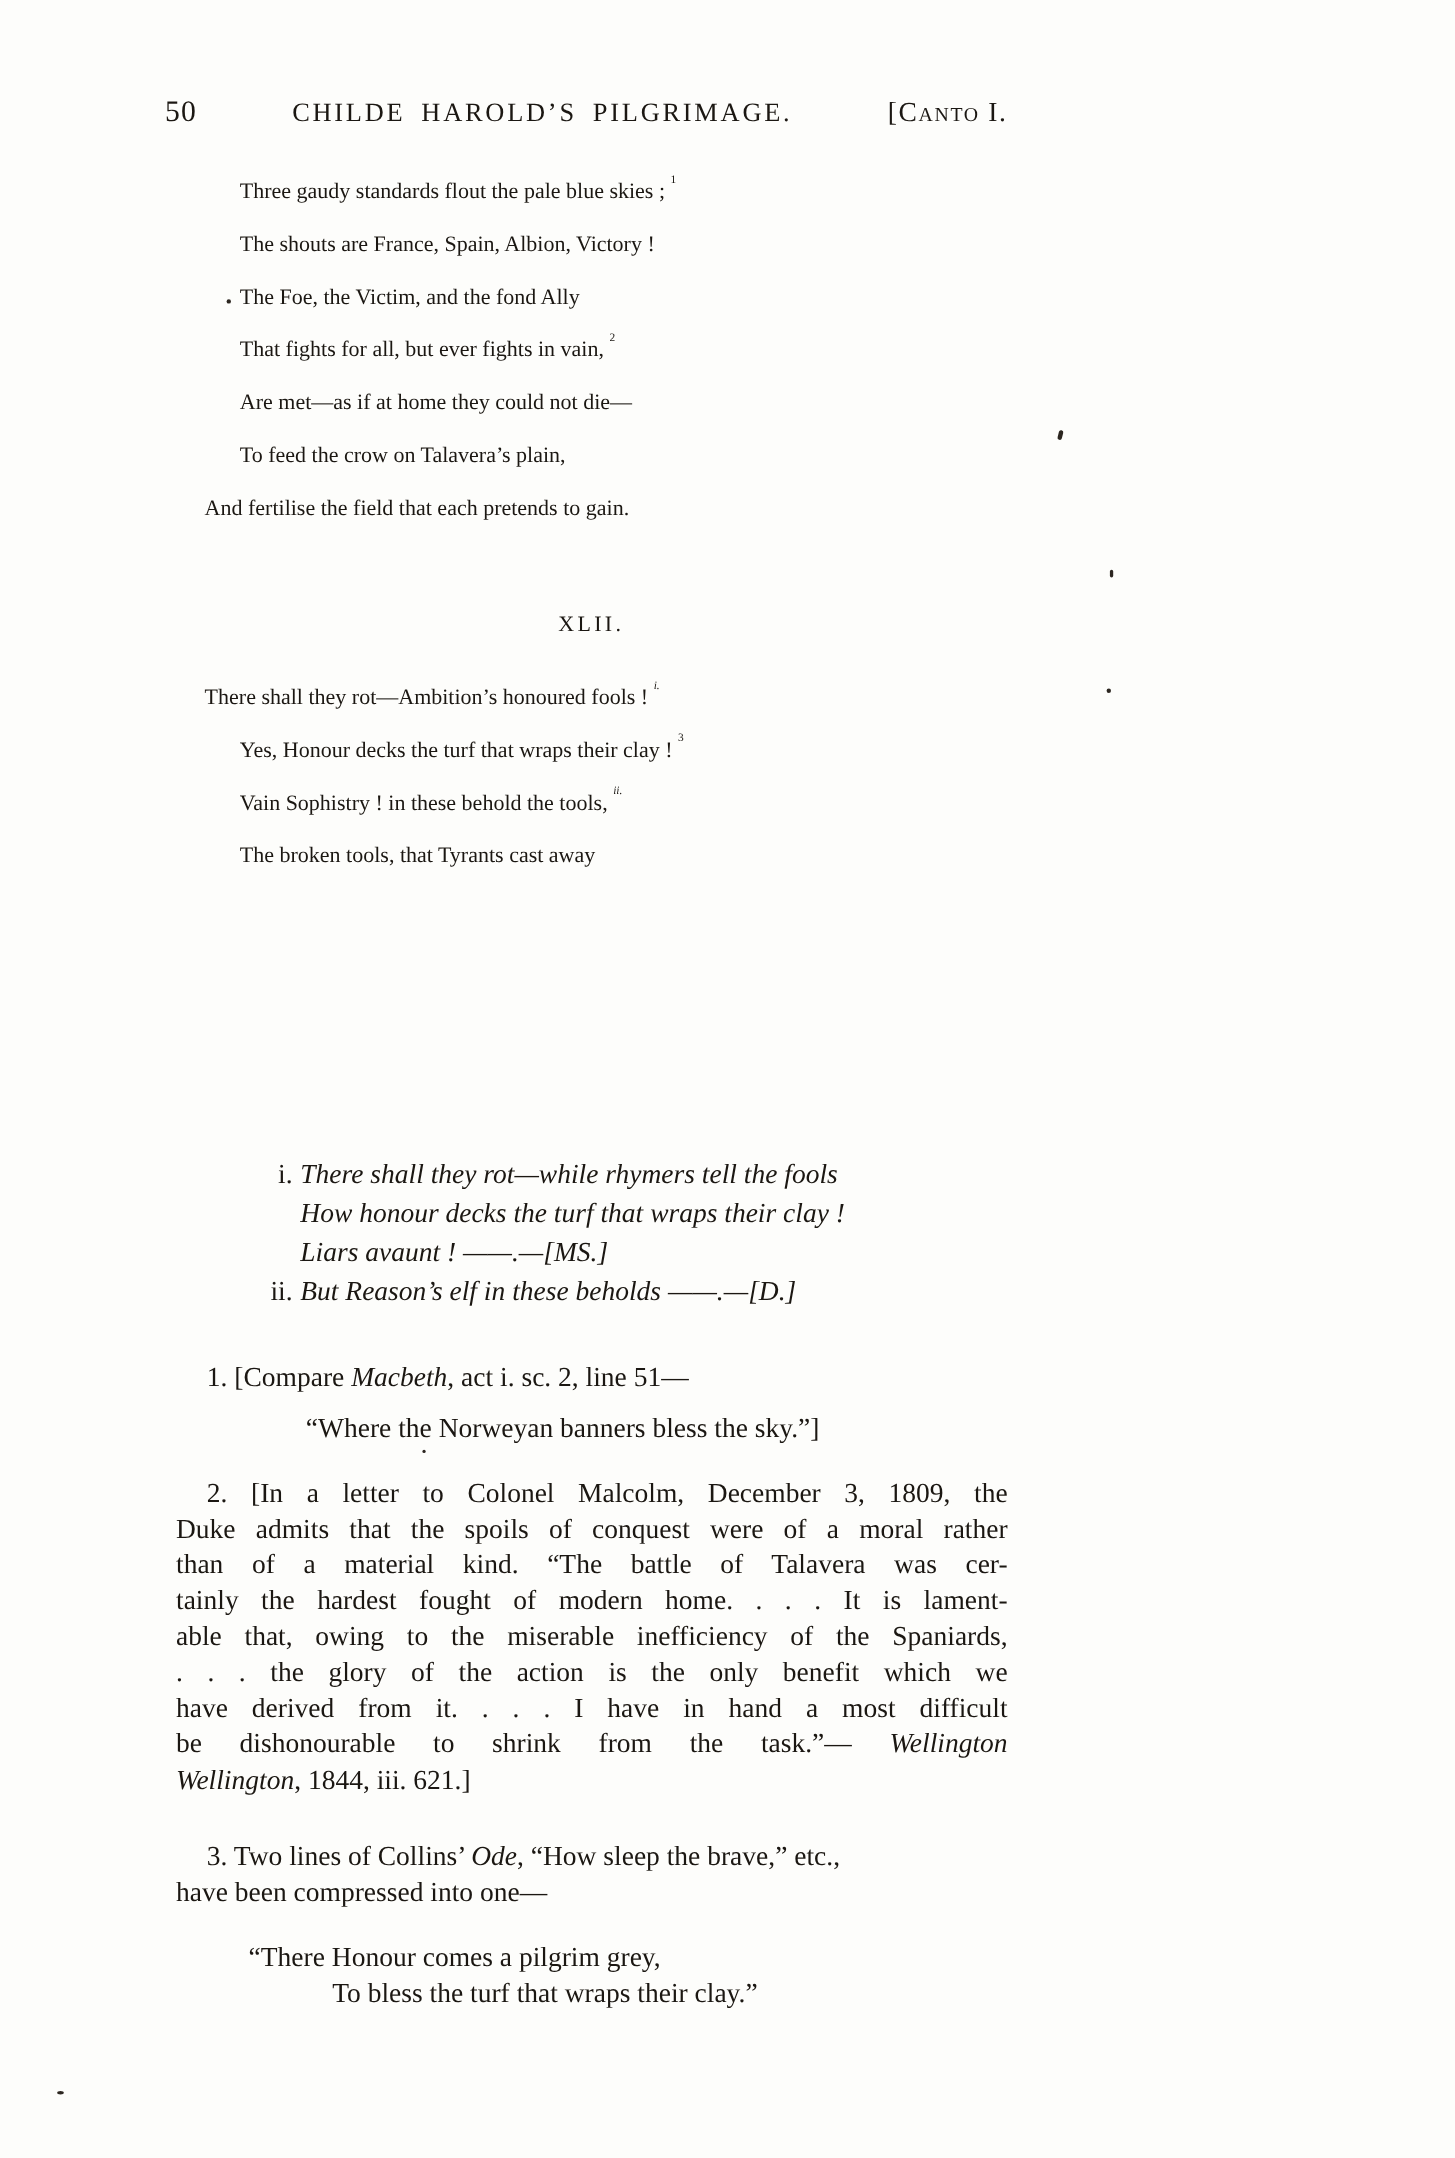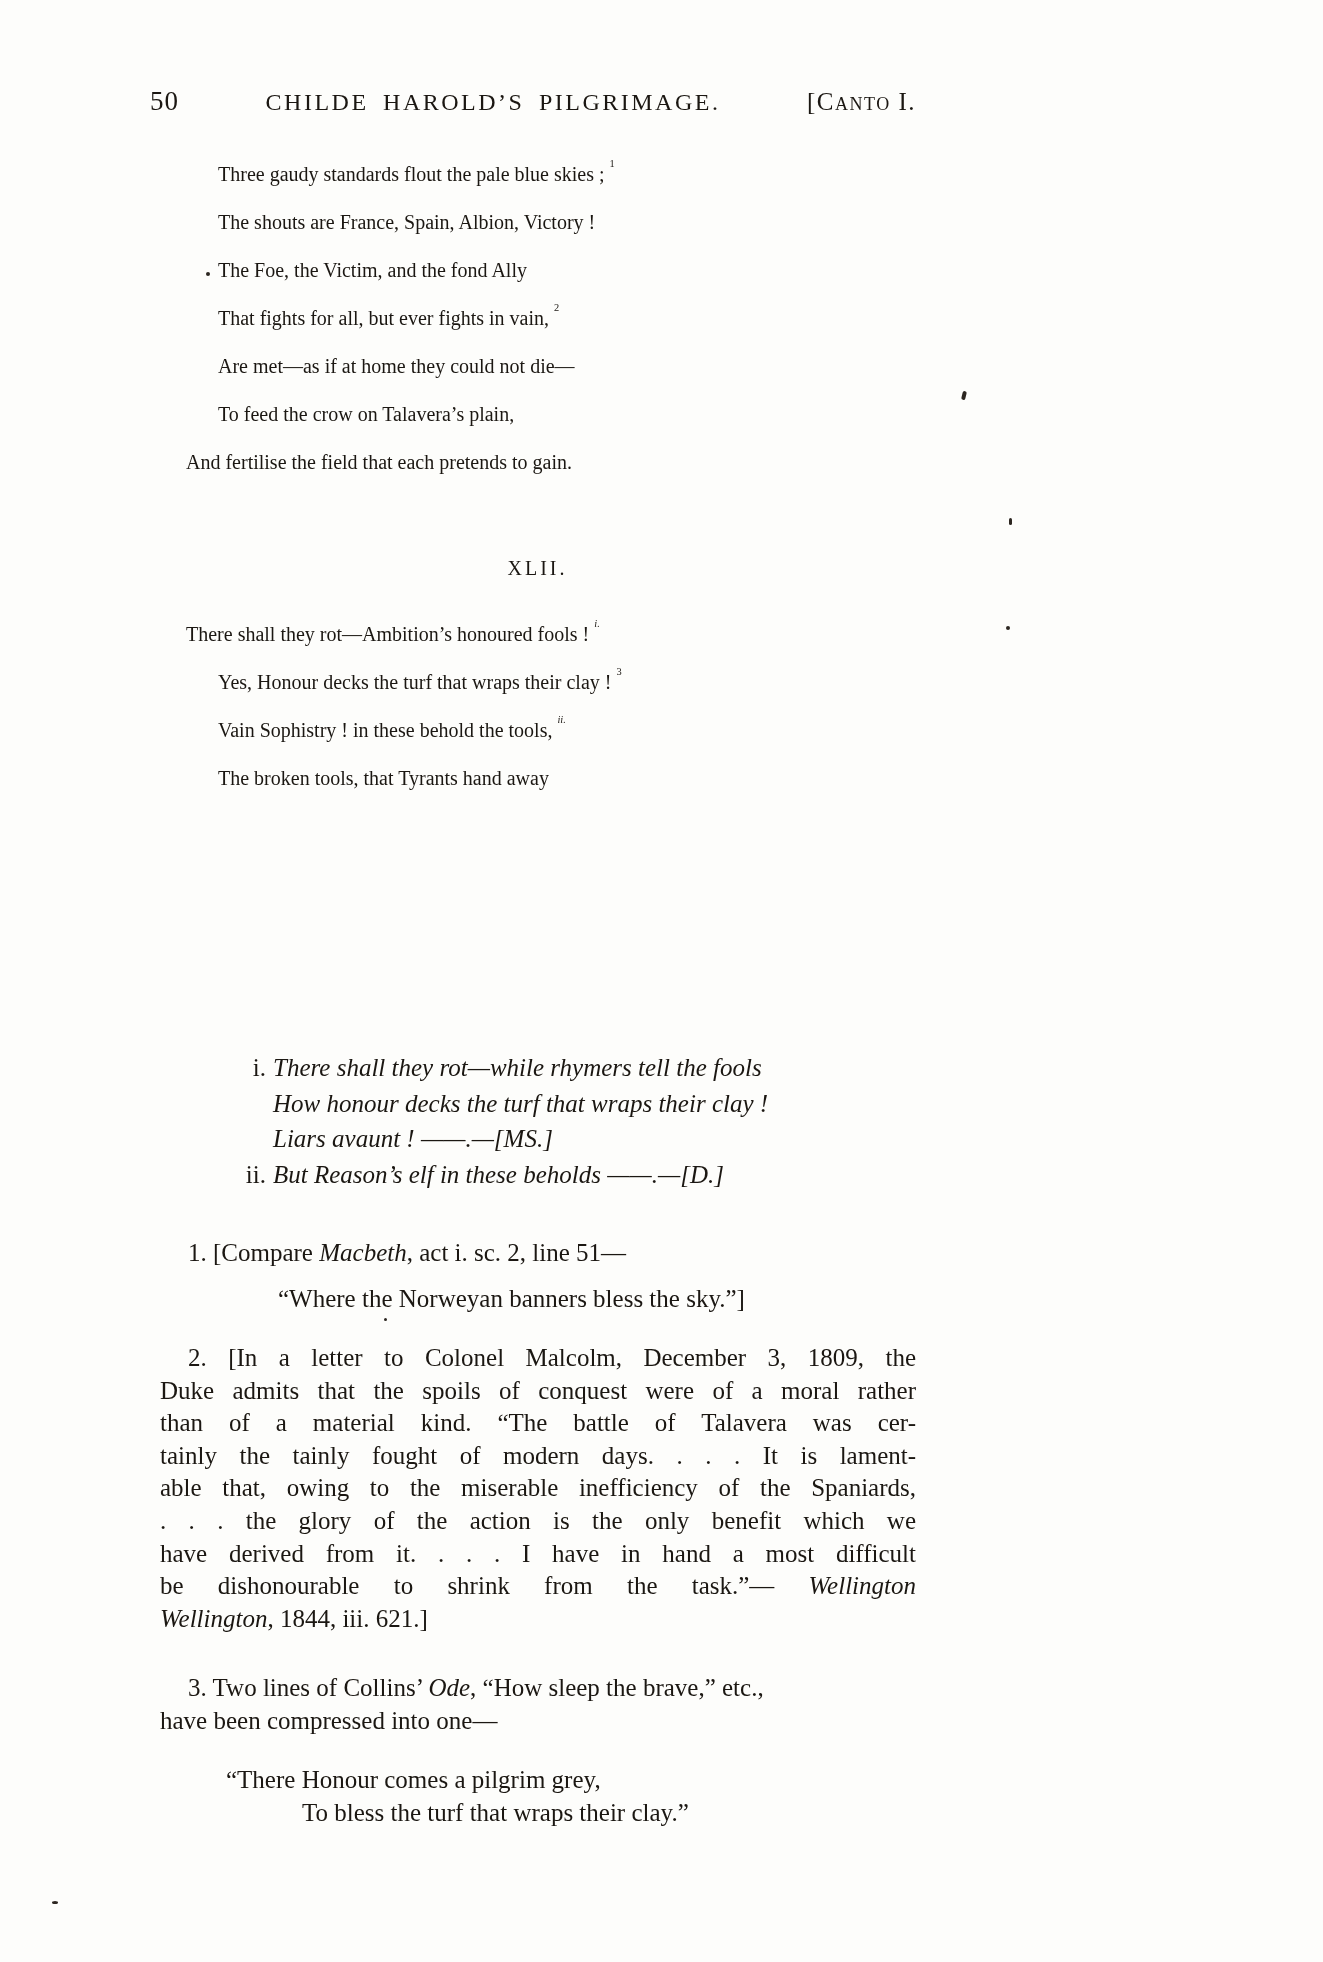--- a/index.html
+++ b/index.html
@@ -91,21 +91,21 @@
     <div class="line"><span>To feed the crow on Talavera’s plain,</span></div>
     <div class="line out"><span>And fertilise the field that each pretends to gain.</span></div>
   </section>
 
   <div class="stanza-num">XLII.</div>
 
   <section class="stanza s2">
     <div class="line out"><span>There shall they rot—Ambition’s honoured fools !</span><sup class="marker it">i.</sup></div>
     <div class="line"><span>Yes, Honour decks the turf that wraps their clay !</span><sup class="marker">3</sup></div>
     <div class="line"><span>Vain Sophistry ! in these behold the tools,</span><sup class="marker it">ii.</sup></div>
-    <div class="line"><span>The broken tools, that Tyrants hand away</span></div>
+    <div class="line"><span>The broken tools, that Tyrants cast away</span></div>
   </section>
 
   <section class="variants">
     <div class="vrow">
       <span class="vlabel">i.</span>
       <span class="vtext">There shall they rot—while rhymers tell the fools</span>
     </div>
     <div class="vcont">How honour decks the turf that wraps their clay !</div>
     <div class="vcont">Liars avaunt ! ——.—[MS.]</div>
     <div class="vrow">
@@ -118,21 +118,21 @@
     <div class="first">
       <span>1. [Compare </span><span class="it">Macbeth</span><span>, act i. sc. 2, line 51—</span>
     </div>
     <div class="q">“Where the Norweyan banners bless the sky.”]</div>
   </section>
 
   <section class="footnote fn2">
     <div class="fline first">2. [In a letter to Colonel Malcolm, December 3, 1809, the</div>
     <div class="fline">Duke admits that the spoils of conquest were of a moral rather</div>
     <div class="fline">than of a material kind.  “The battle of Talavera was cer-</div>
-    <div class="fline">tainly the tainly fought of modern days. . . . It is lament-</div>
+    <div class="fline">tainly the hardest fought of modern home. . . . It is lament-</div>
     <div class="fline">able that, owing to the miserable inefficiency of the Spaniards,</div>
     <div class="fline">. . . the glory of the action is the only benefit which we</div>
     <div class="fline">have derived from it. . . . I have in hand a most difficult</div>
     <div class="fline">
       <span>be dishonourable to shrink from the task.”— </span><span class="it">Wellington</span>
     </div>
     <div class="fline last">
       <span class="it">Wellington</span><span>, 1844, iii. 621.]</span>
     </div>
   </section>

